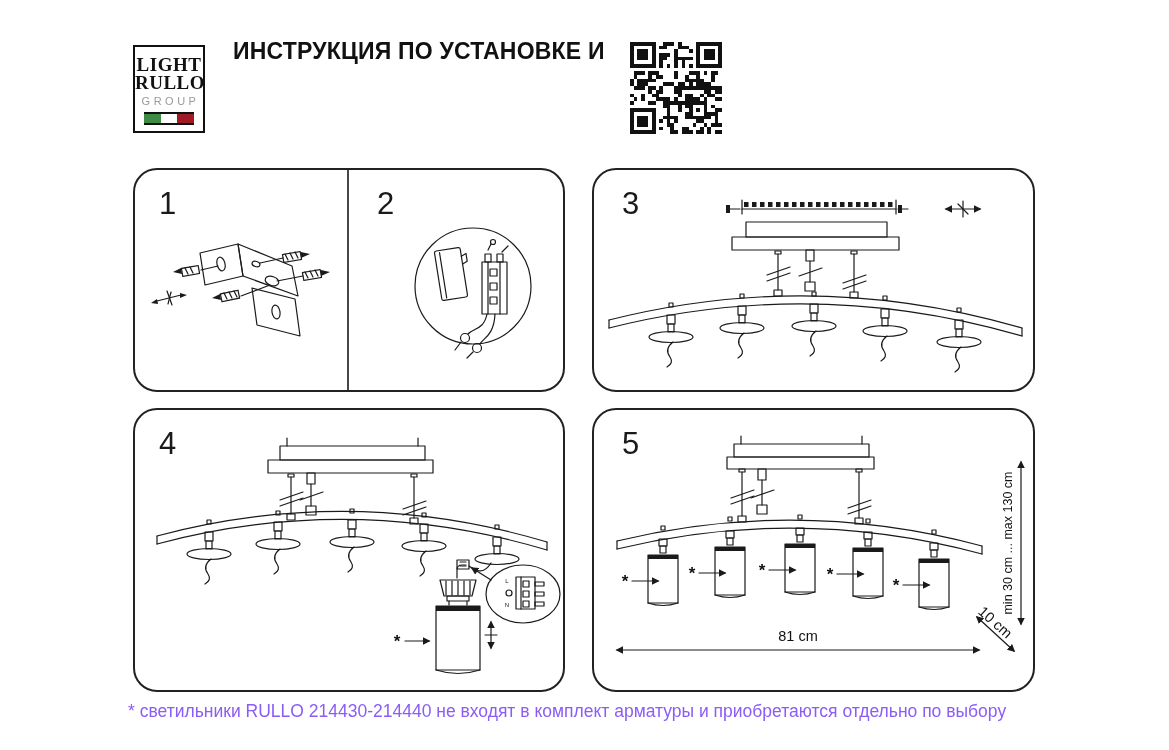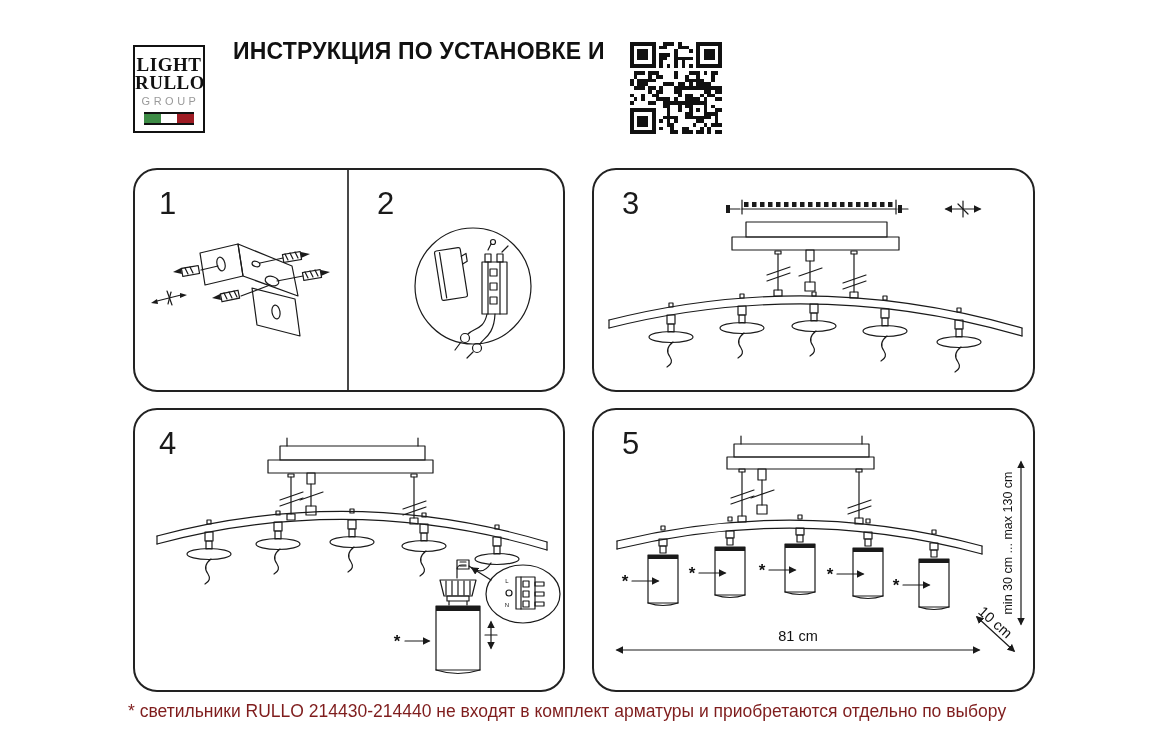--- a/index.html
+++ b/index.html
@@ -26,21 +26,21 @@
   .stepnum{font-size:31px;font-weight:400;color:#1a1a1a;}
   .panel svg{position:absolute;left:0;top:0;}
   .ln{stroke:#1a1a1a;fill:none;stroke-width:1.2;stroke-linecap:round;stroke-linejoin:round;}
   .lnb{stroke:#1a1a1a;fill:none;stroke-width:1.6;}
   .fl{fill:#1a1a1a;stroke:none;}
   svg text{fill:#111;font-family:"Liberation Sans","DejaVu Sans",sans-serif;}
   .ast{font-size:17px;font-weight:700;}
   .dim{font-size:14.5px;}
   .dimv{font-size:12.5px;}
   .tlab{font-size:6px;}
-  .foot{left:128px;top:701px;font-size:17.5px;color:#7f1d1d;}
+  .foot{left:128px;top:701px;font-size:17.5px;color:#8b5cf6;}
 </style>
 </head>
 <body>
 
 <div class="page">
 
   <div class="abs logo">
     <div class="big">LIGHT</div>
     <div class="big">RULLO</div>
     <div class="grp">GROUP</div>

